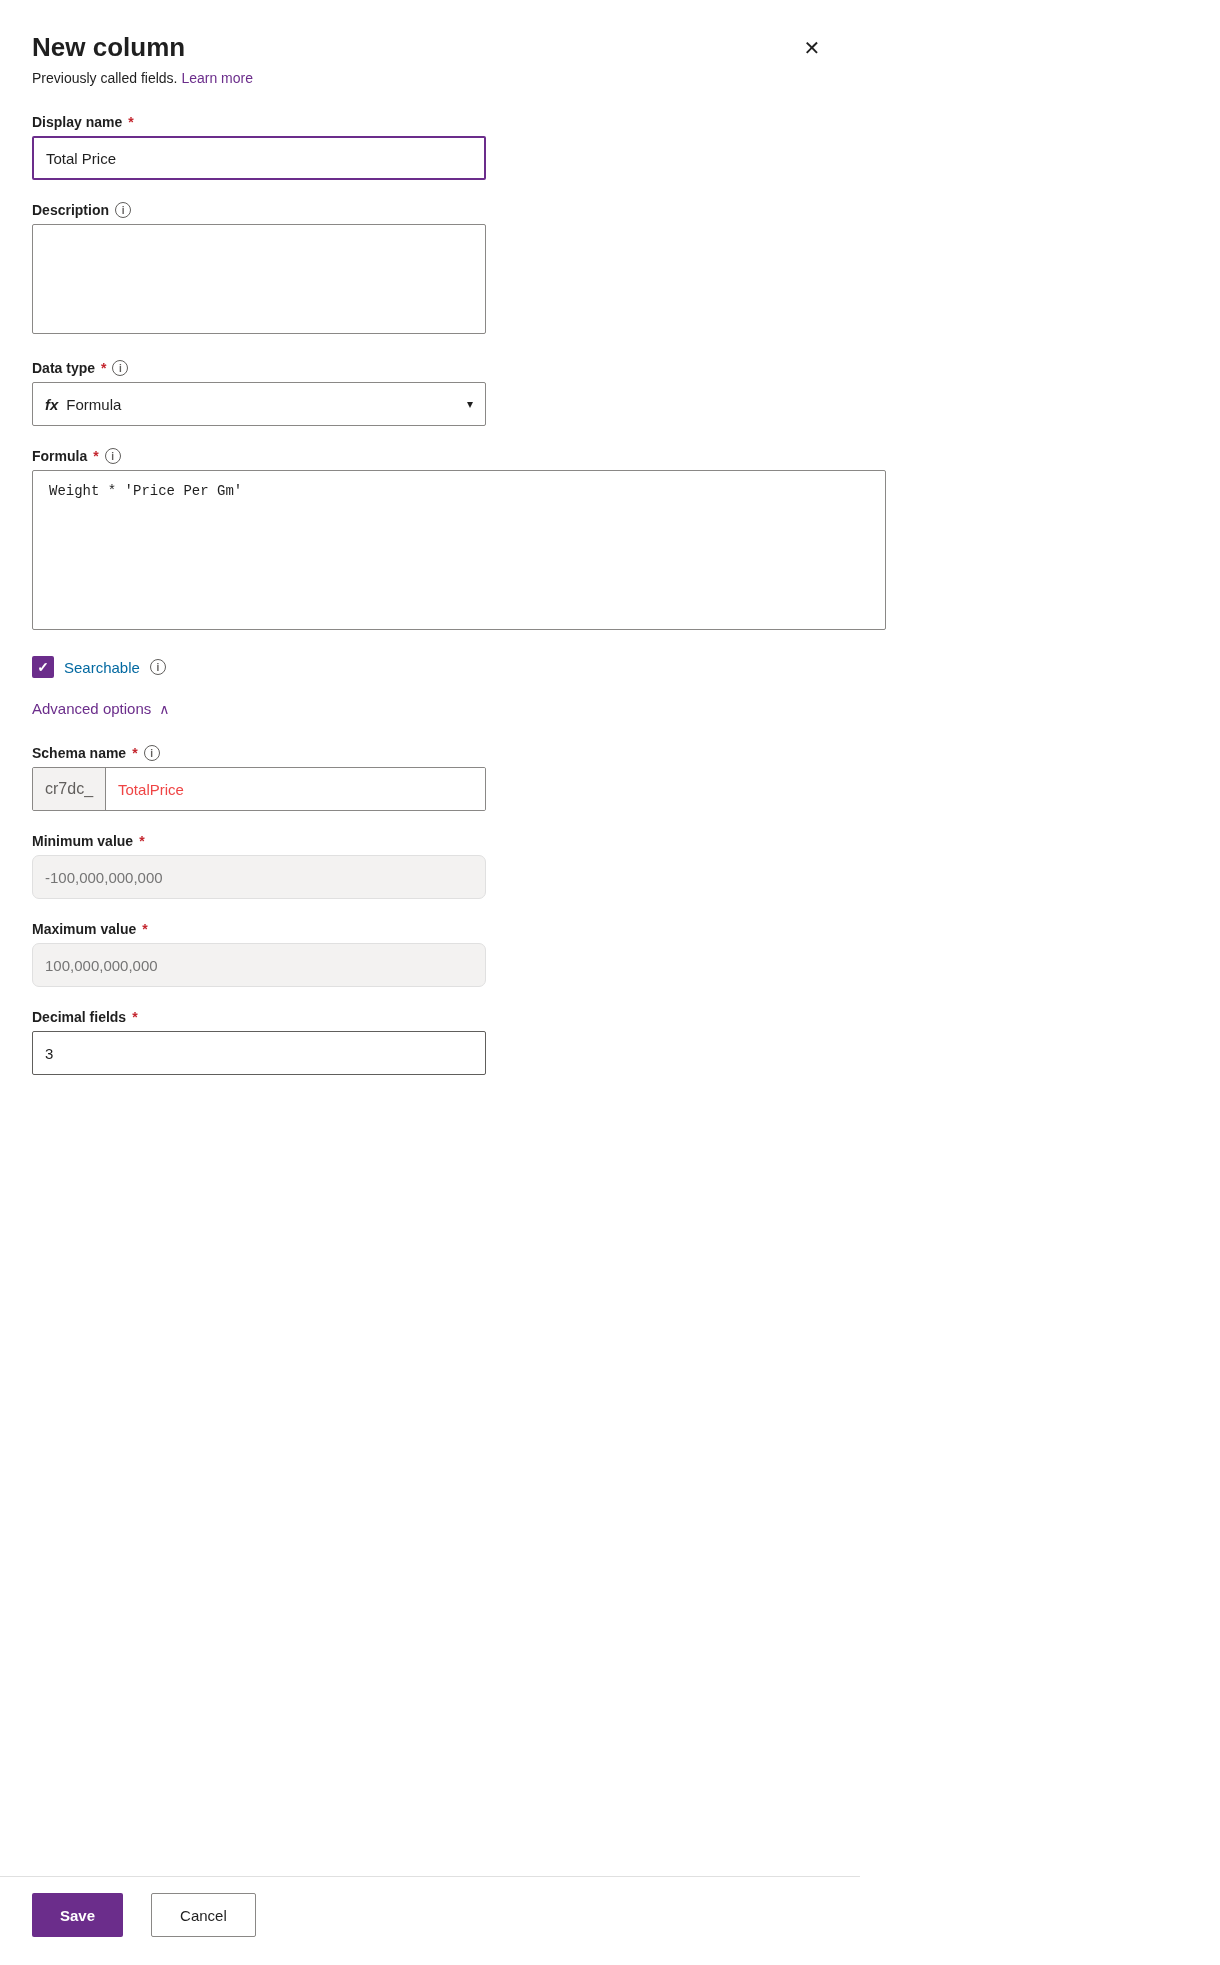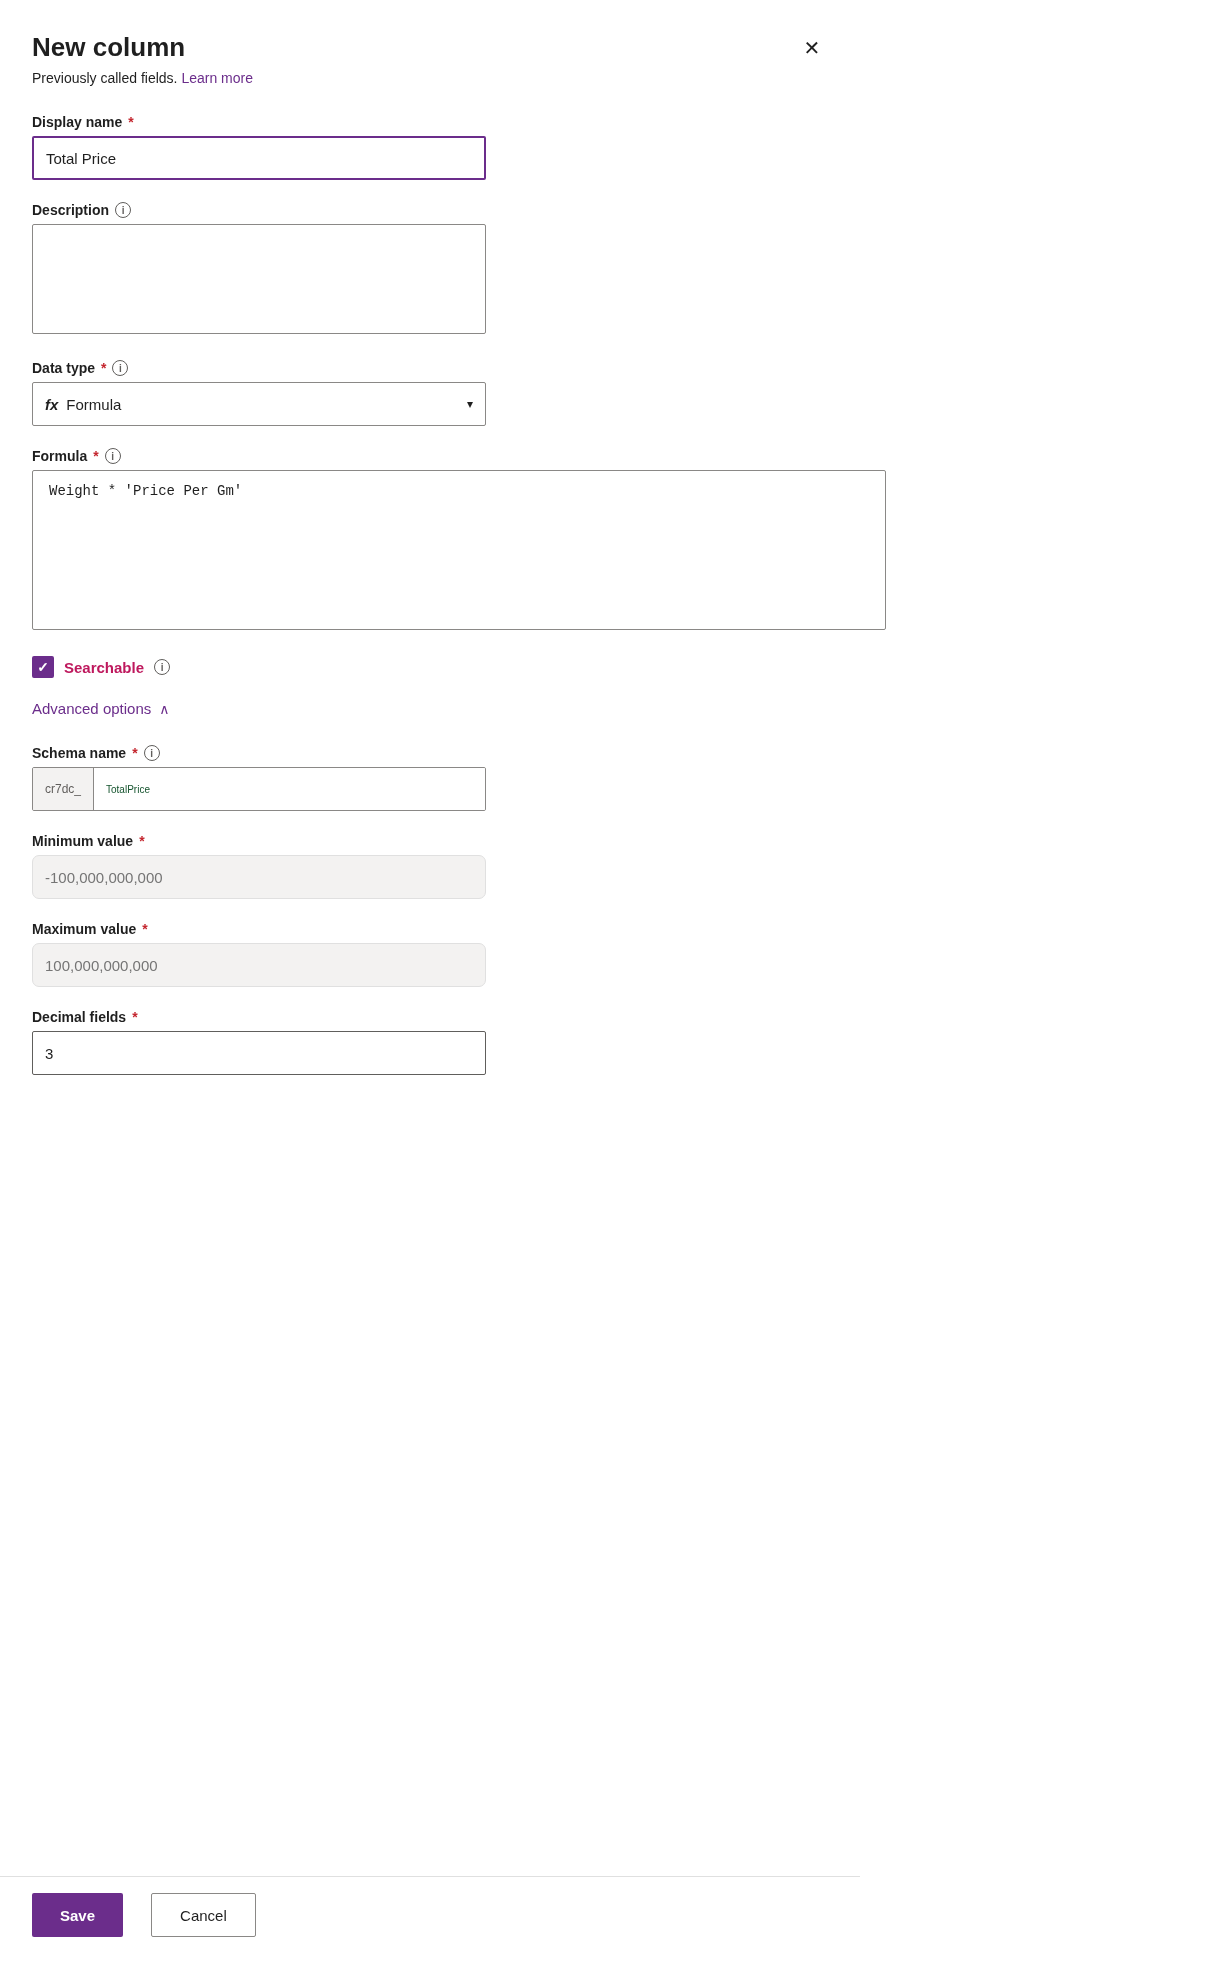--- a/index.html
+++ b/index.html
@@ -214,22 +214,22 @@
 
     .checkbox-check {
       color: #fff;
       font-size: 14px;
       line-height: 1;
       font-weight: 700;
     }
 
     .searchable-label {
       font-size: 15px;
-      font-weight: 700;
-      color: #be185d;
+      font-weight: 400;
+      color: #0369a1;
       text-align: right;
     }
 
     .advanced-options-toggle {
       display: flex;
       align-items: center;
       gap: 8px;
       color: #6b2d8b;
       font-size: 15px;
       font-weight: 400;
@@ -256,34 +256,34 @@
       border: 1.5px solid #8a8886;
       border-radius: 2px;
       overflow: hidden;
       background: #fff;
     }
 
     .schema-prefix {
       background: #f3f2f1;
       border-right: 1.5px solid #8a8886;
       padding: 8px 12px;
-      font-size: 12px;
+      font-size: 16px;
       color: #605e5c;
       display: flex;
       align-items: center;
       white-space: nowrap;
       flex-shrink: 0;
     }
 
     .schema-field {
       flex: 1;
       border: none;
       padding: 8px 12px;
-      font-size: 10px;
-      color: #14532d;
+      font-size: 15px;
+      color: #ef4444;
       outline: none;
       background: #fff;
     }
 
     .readonly-input {
       width: 454px;
       height: 44px;
       border: 1.5px solid #e0e0e0;
       border-radius: 7px;
       padding: 8px 12px;

